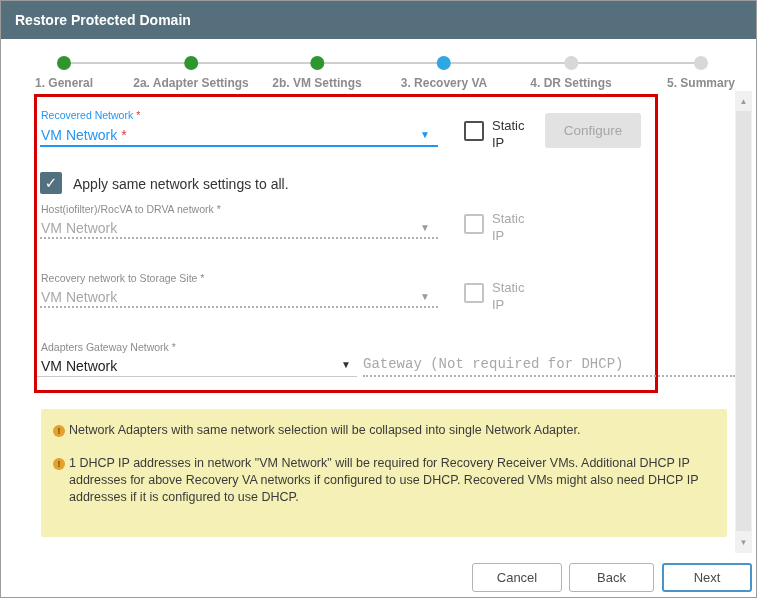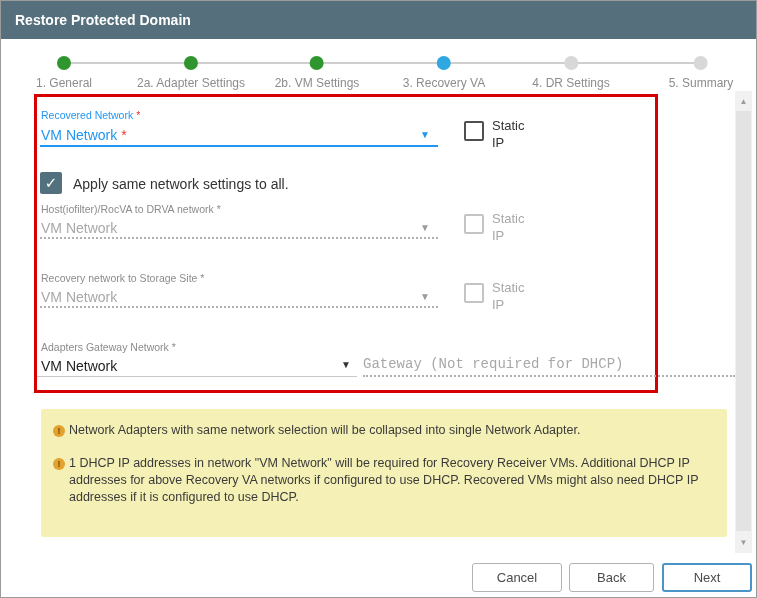--- a/index.html
+++ b/index.html
@@ -47,21 +47,21 @@
     width: 14px; height: 14px;
     border-radius: 50%;
     margin: 0 auto;
   }
   .step .dot.done    { background: #2f962f; }
   .step .dot.current { background: #2fa8e1; }
   .step .dot.pending { background: #d8d8d8; }
   .step .slabel {
     margin-top: 6px;
     font-size: 12px;
-    font-weight: normal;
+    font-weight: bold;
     color: #8c8c8c;
     white-space: nowrap;
   }
 
   
   .red-box {
     position: absolute;
     left: 33px; top: 93px;
     width: 624px; height: 299px;
     border: 3px solid #d60000;
@@ -235,20 +235,21 @@
 
   <div class="red-box"></div>
 
   <div class="abs field-label-blue" style="left:40px; top:108px"><span>Recovered Network </span><span class="req">*</span></div>
   <div class="abs dd-value-blue" style="left:40px; top:126px"><span>VM Network </span><span class="req">*</span></div>
   <div class="abs arrow-down arrow-blue" style="left:419px; top:129px"></div>
   <div class="abs underline-blue" style="left:39px; top:144px; width:398px"></div>
 
   <div class="abs checkbox" style="left:463px; top:120px"></div>
   <div class="abs cb-label" style="left:491px; top:116px">Static IP</div>
+  <button class="abs btn-configure" style="left:544px; top:112px" disabled="">Configure</button>
 
   <div class="abs checkbox checked" style="left:39px; top:171px"></div>
   <div class="abs field-label-gray" style="left:40px; top:202px">Host(iofilter)/RocVA to DRVA network *</div>
 
   <div class="abs apply-label" style="left:72px; top:175px">Apply same network settings to all.</div>
   <div class="abs dd-value-gray" style="left:40px; top:219px">VM Network</div>
   <div class="abs arrow-down arrow-gray" style="left:419px; top:222px"></div>
   <div class="abs underline-dot" style="left:39px; top:236px; width:398px"></div>
   <div class="abs checkbox disabled" style="left:463px; top:213px"></div>
   <div class="abs cb-label disabled" style="left:491px; top:209px">Static IP</div>

